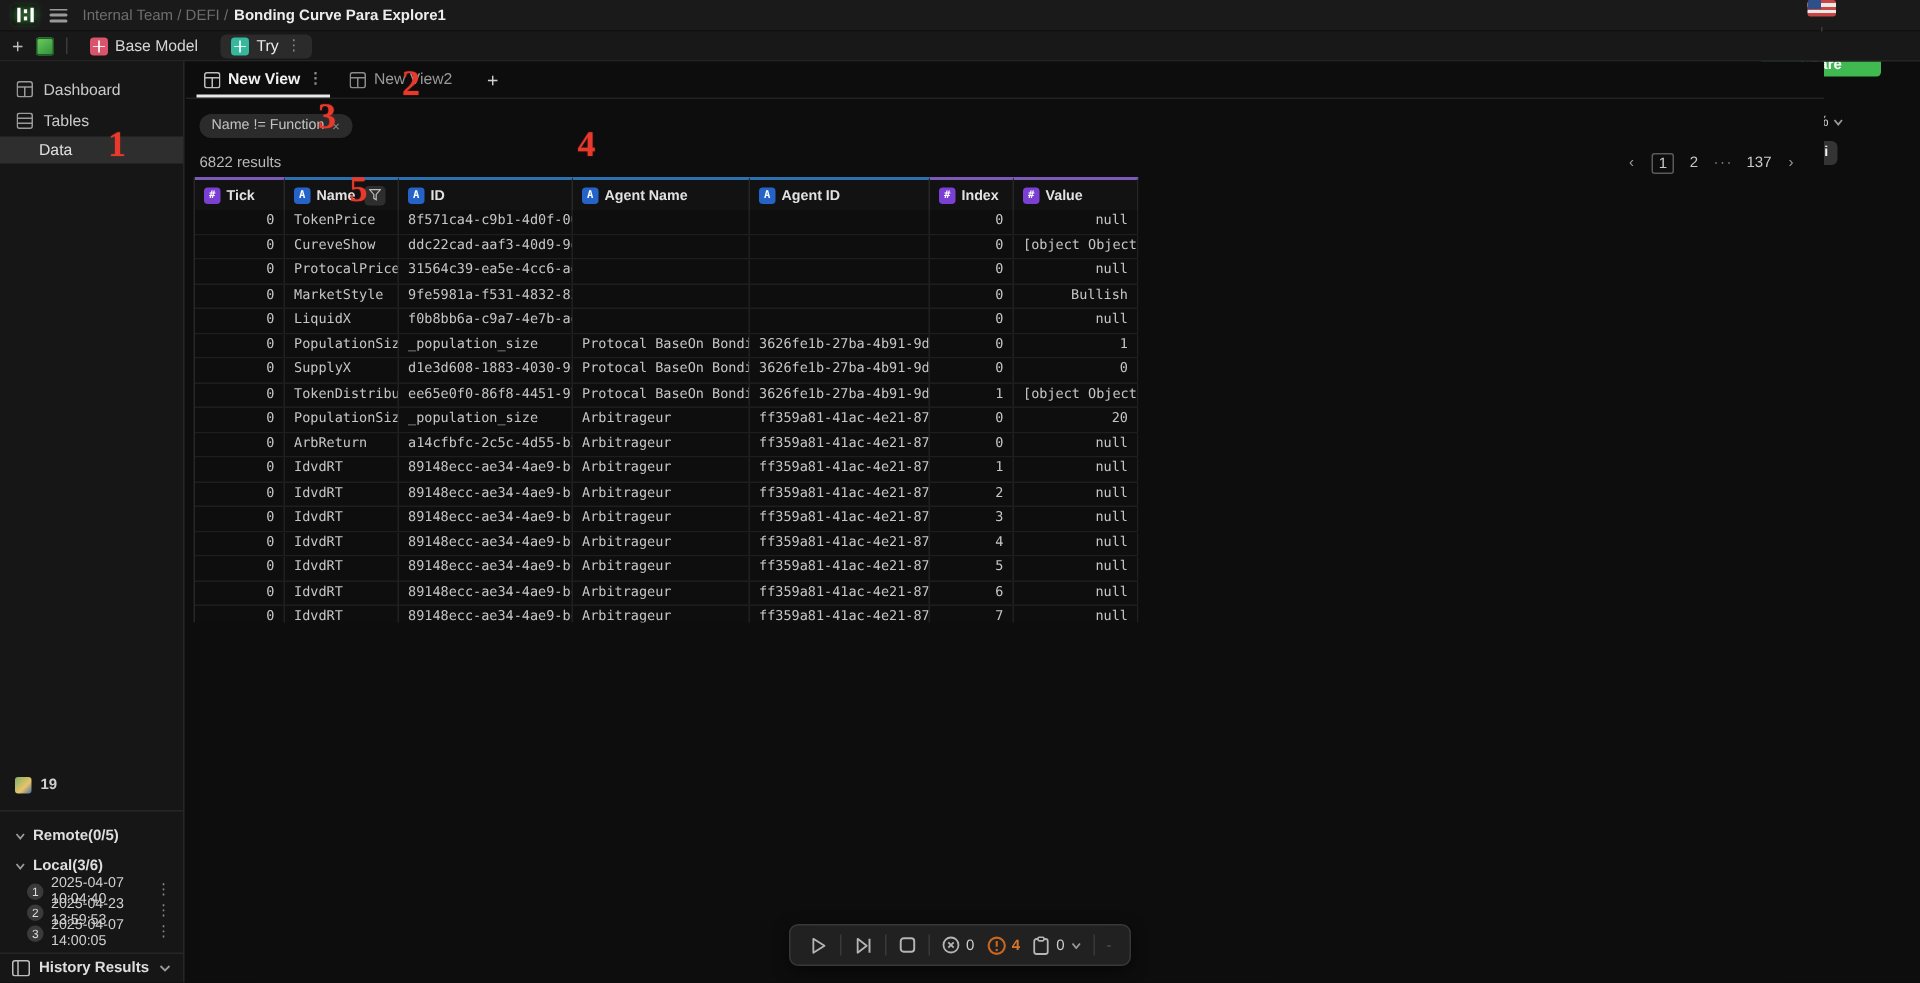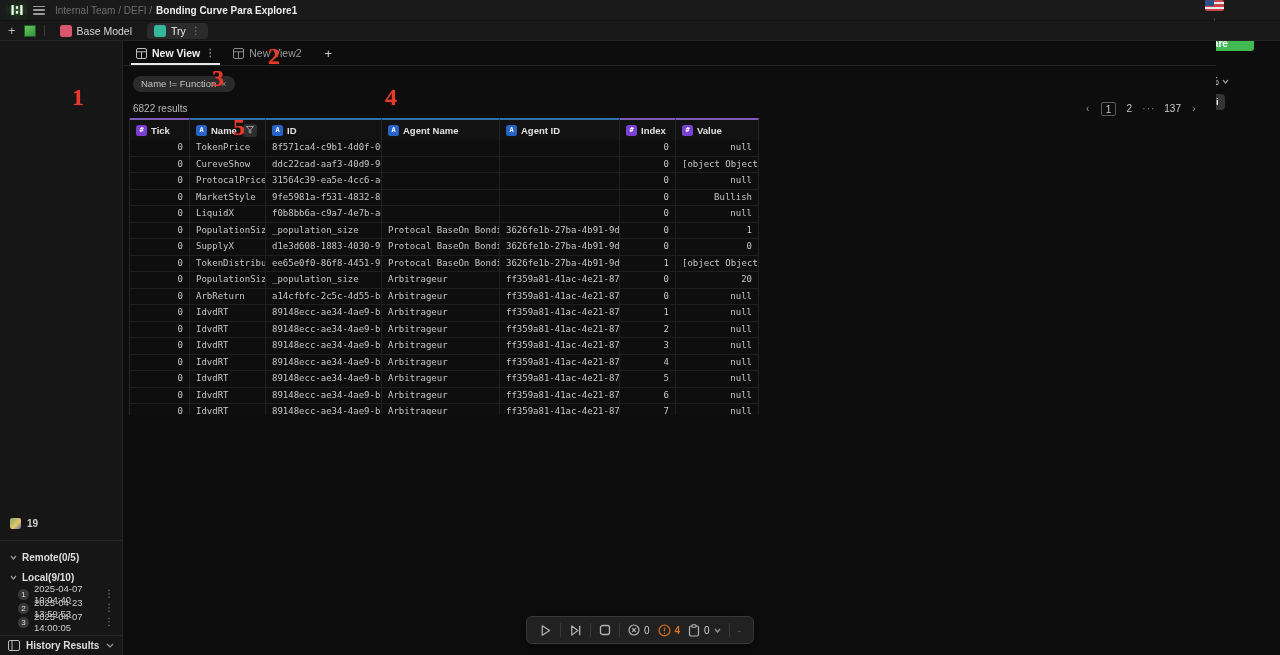--- a/index.html
+++ b/index.html
@@ -175,38 +175,59 @@
     <span>Base Model</span>
   </div>
   <div class="mtab active">
     <span class="sq-icon" style="background:var(--icon-teal)"></span>
     <span>Try</span>
     <span class="kebab">⋮</span>
   </div>
 </div>
 
 <div class="sidebar">
+  <div style="padding-top:8px;">
+    <div class="side-item">
+      <svg width="11" height="11" viewBox="0 0 11 11">
+        <rect x="0.5" y="0.5" width="10" height="10" rx="1.5" fill="none" stroke="#9a9a9a"></rect>
+        <line x1="0.5" y1="4" x2="10.5" y2="4" stroke="#9a9a9a"></line>
+        <line x1="5.5" y1="4" x2="5.5" y2="10.5" stroke="#9a9a9a"></line>
+        </svg>
+      <span>Dashboard</span>
+    </div>
+    <div class="side-item">
+      <svg width="11" height="11" viewBox="0 0 11 11">
+        <rect x="0.5" y="0.5" width="10" height="10" rx="1.5" fill="none" stroke="#9a9a9a"></rect>
+        <line x1="0.5" y1="3.8" x2="10.5" y2="3.8" stroke="#9a9a9a"></line>
+        <line x1="0.5" y1="7.2" x2="10.5" y2="7.2" stroke="#9a9a9a"></line>
+        </svg>
+      <span>Tables</span>
+    </div>
+    <div class="side-sub selected">
+      <span>Data</span>
+    </div>
+  </div>
 
   <div class="side-bottom">
     <div class="runs-count">
       <span class="mini-img"></span>
       <span>19</span>
     </div>
     <div class="side-div"></div>
     <div class="tree-head">
       <svg width="7" height="5" viewBox="0 0 7 5">
         <polyline points="1,1 3.5,4 6,1" fill="none" stroke="#9a9a9a" stroke-width="1.2"></polyline>
         </svg>
       <span>Remote(0/5)</span>
     </div>
     <div class="tree-head">
       <svg width="7" height="5" viewBox="0 0 7 5">
         <polyline points="1,1 3.5,4 6,1" fill="none" stroke="#9a9a9a" stroke-width="1.2"></polyline>
         </svg>
-      <span>Local(9/10)</span>
+      <span>Local(3/6)</span>
     </div>
     <div>
         <div class="run-row">
           <span class="run-badge">1</span>
           <span>2025-04-07 10:04:40</span>
           <span class="kebab">⋮</span>
         </div>
         <div class="run-row">
           <span class="run-badge">2</span>
           <span>2025-04-23 13:59:53</span>

